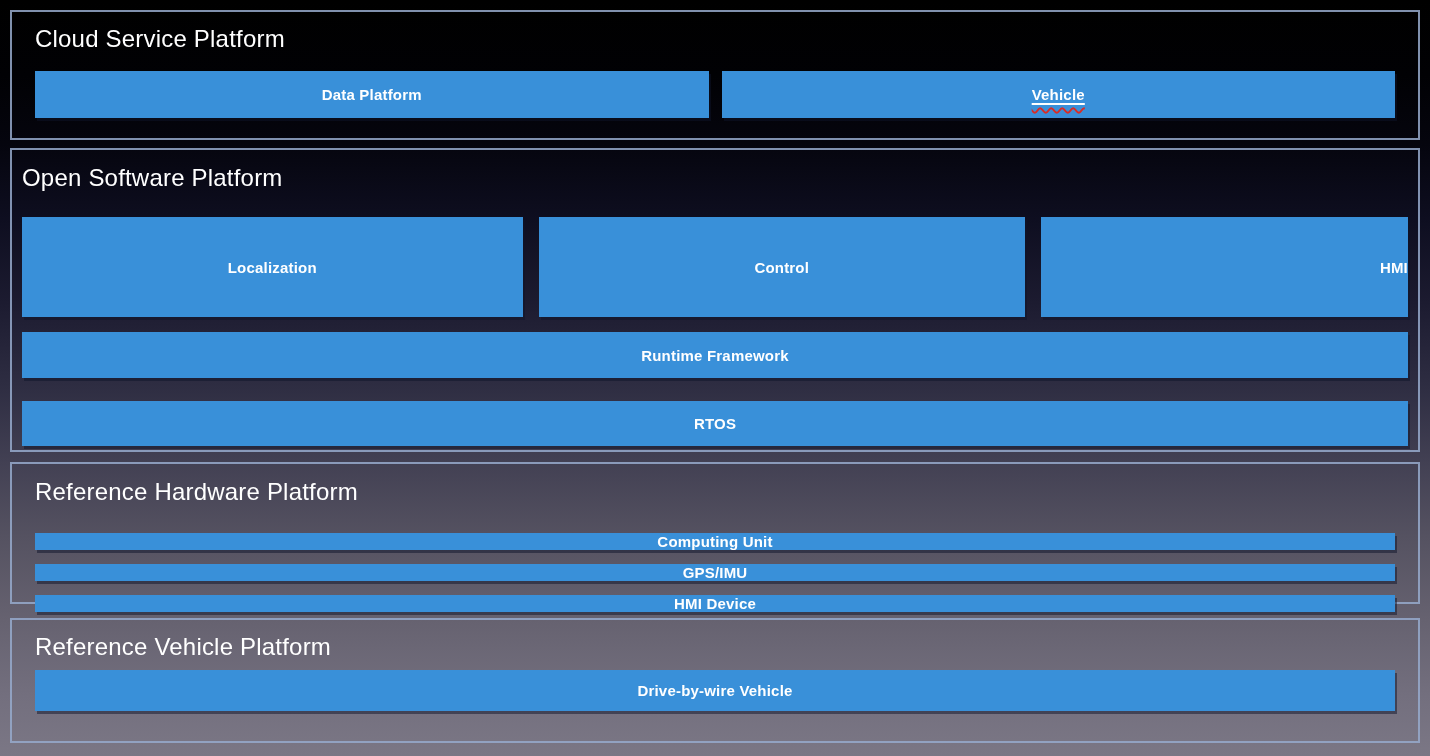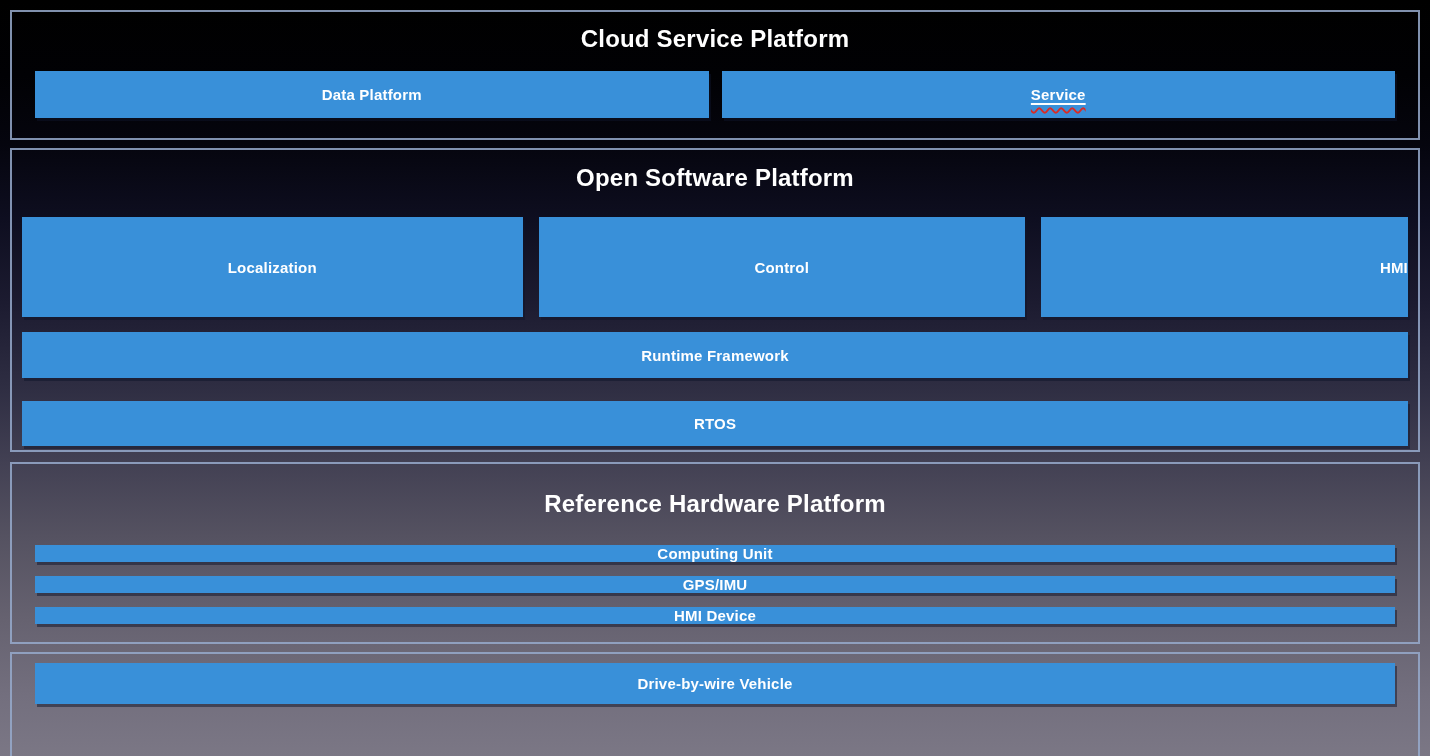--- a/index.html
+++ b/index.html
@@ -25,22 +25,21 @@
       #666270 82%,
       #736f7e 92%,
       #7b7785 100%);
   }
   .panel {
     border: 2px solid rgba(150, 170, 205, 0.85);
   }
   .panel-title {
     color: #ffffff;
     font-size: 24px;
-    font-weight: bold;
-    text-align: center;
+    font-weight: normal;
     line-height: 28px;
     letter-spacing: 0.2px;
   }
   .box {
     background: #3990d9;
     color: #ffffff;
     font-size: 15px;
     font-weight: bold;
     display: flex;
     align-items: center;
@@ -73,21 +72,21 @@
   .p2 .panel-title { padding-top: 14px; }
   .p2 .row-modules { margin-top: 25px; gap: 16px; }
   .p2 .row-modules .box { height: 100px; }
   .p2 .mod-localization { flex: 495 1 0; }
   .p2 .mod-control { flex: 481 1 0; }
   .p2 .mod-hmi { flex: 363 1 0; justify-content: flex-end; }
   .p2 .bar-runtime { margin-top: 15px; height: 46px; width: 100%; }
   .p2 .bar-rtos { margin-top: 23px; height: 45px; width: 100%; }
 
   
-  .p3 { height: 182px; margin-bottom: 8px; padding: 12px 23px; }
+  .p3 { height: 142px; margin-bottom: 14px; padding: 0 23px; }
   .p3 .panel-title { padding-top: 14px; }
   .p3 .row { margin-top: 27px; gap: 14px; flex-direction: column; }
   .p3 .box { height: 46px; }
   .p3 .hw-computing { flex: 402 1 0; }
   .p3 .hw-gps { flex: 441 1 0; }
   .p3 .hw-hmi-device { flex: 485 1 0; }
 
   
   .p4 { height: 125px; padding: 0 23px; }
   .p4 .panel-title { padding-top: 13px; }
@@ -99,21 +98,21 @@
 
 <div class="canvas">
 
   <section class="panel p1">
     <h2 class="panel-title">Cloud Service Platform</h2>
     <div class="row">
       <div class="box">
         <span>Data Platform</span>
       </div>
       <div class="box">
-        <span class="label-underline"><span class="spell">Service</span></span>
+        <span class="label-underline"><span class="spell">Vehicle</span></span>
       </div>
     </div>
   </section>
 
   <section class="panel p2">
     <h2 class="panel-title">Open Software Platform</h2>
     <div class="row row-modules">
       <div class="box mod-localization">
         <span>Localization</span>
       </div>
@@ -141,20 +140,21 @@
       <div class="box hw-gps">
         <span>GPS/IMU</span>
       </div>
       <div class="box hw-hmi-device">
         <span>HMI Device</span>
       </div>
     </div>
   </section>
 
   <section class="panel p4">
+    <h2 class="panel-title">Reference Vehicle Platform</h2>
     <div class="row">
       <div class="box">
         <span>Drive-by-wire Vehicle</span>
       </div>
     </div>
   </section>
 
 </div>
 
 </body></html>

